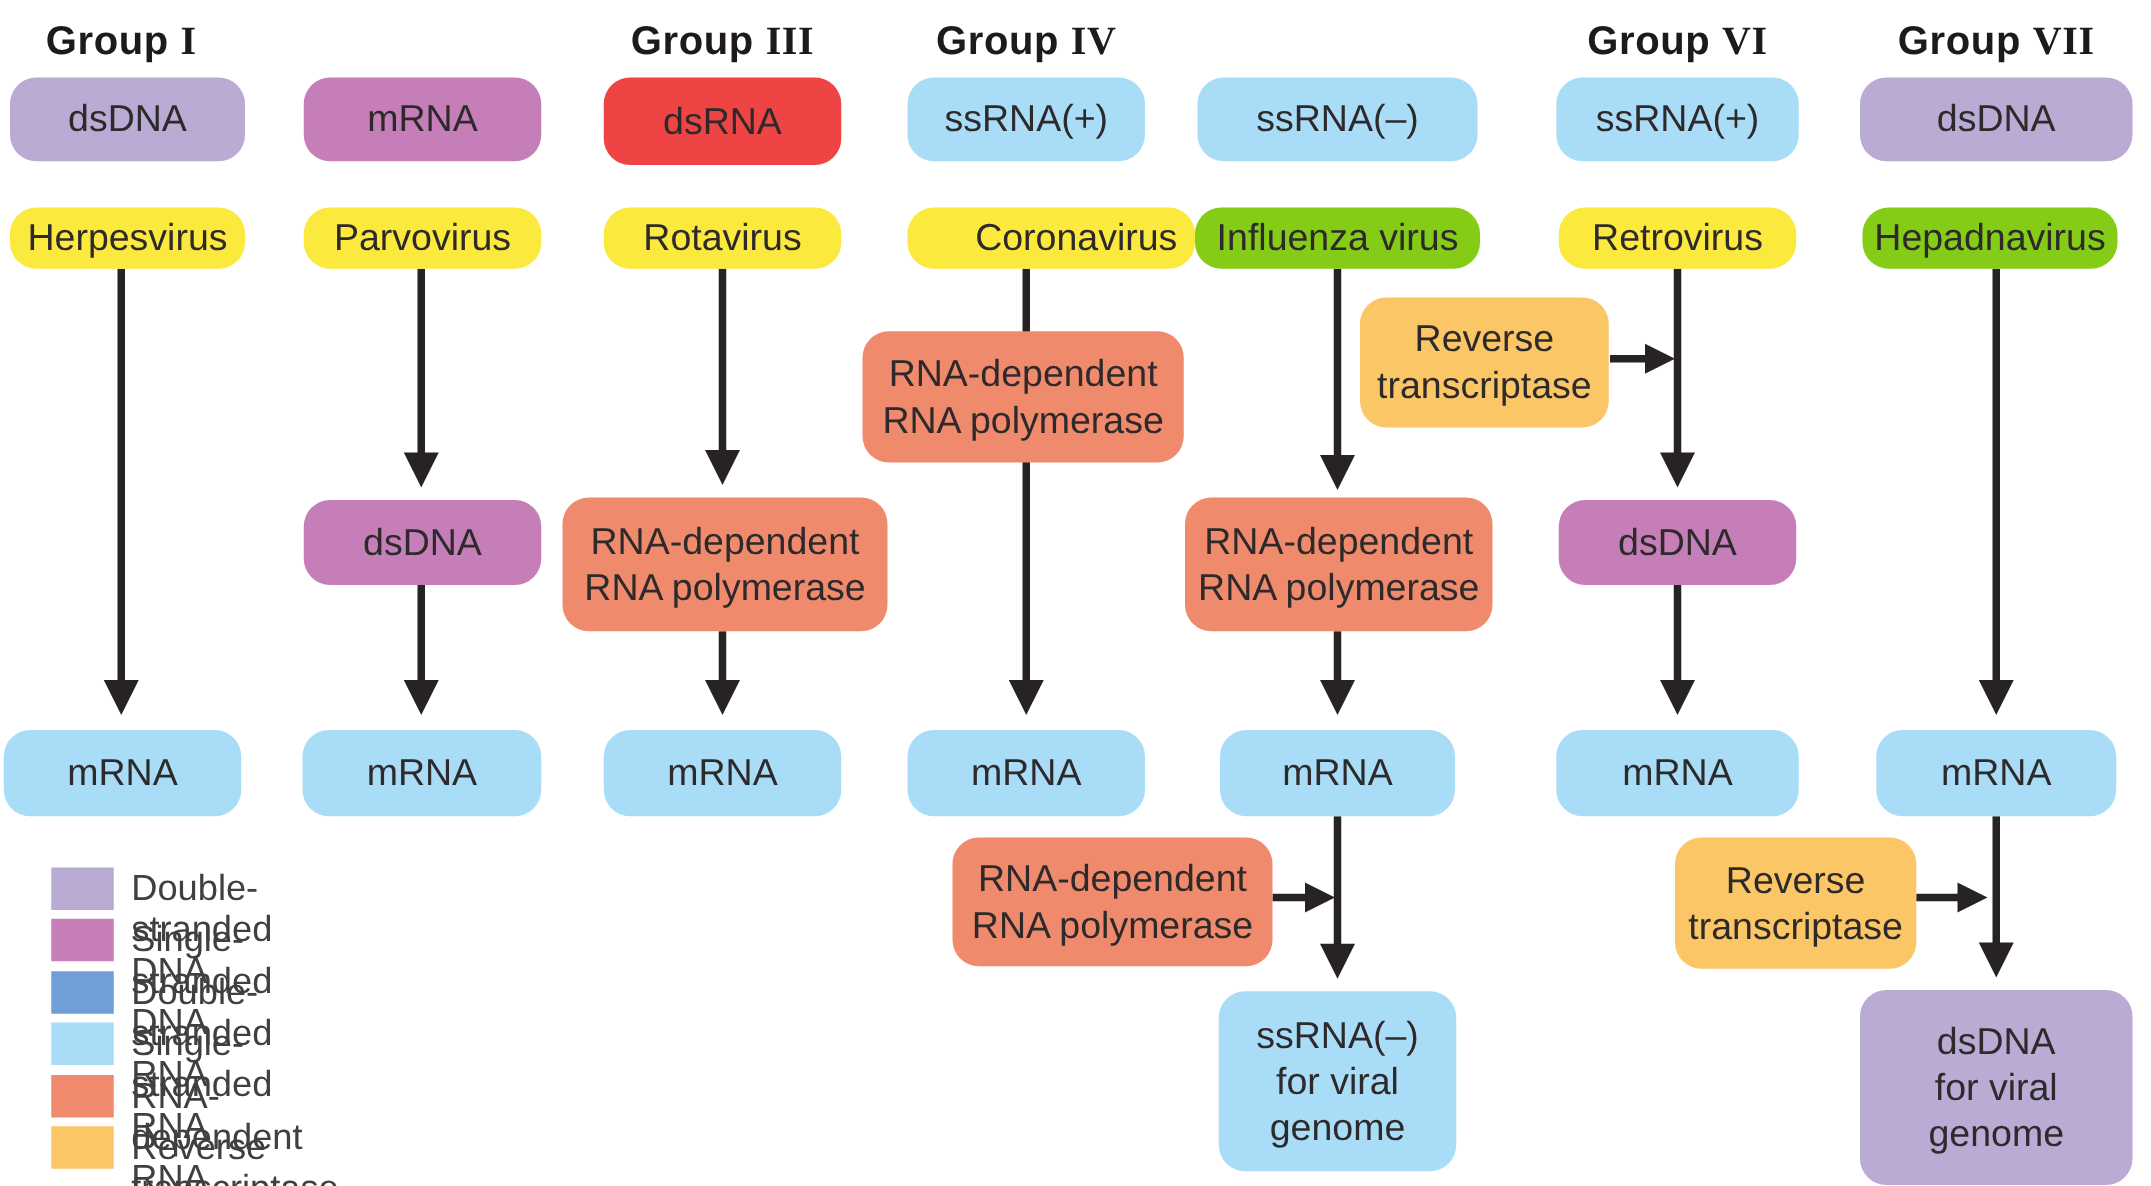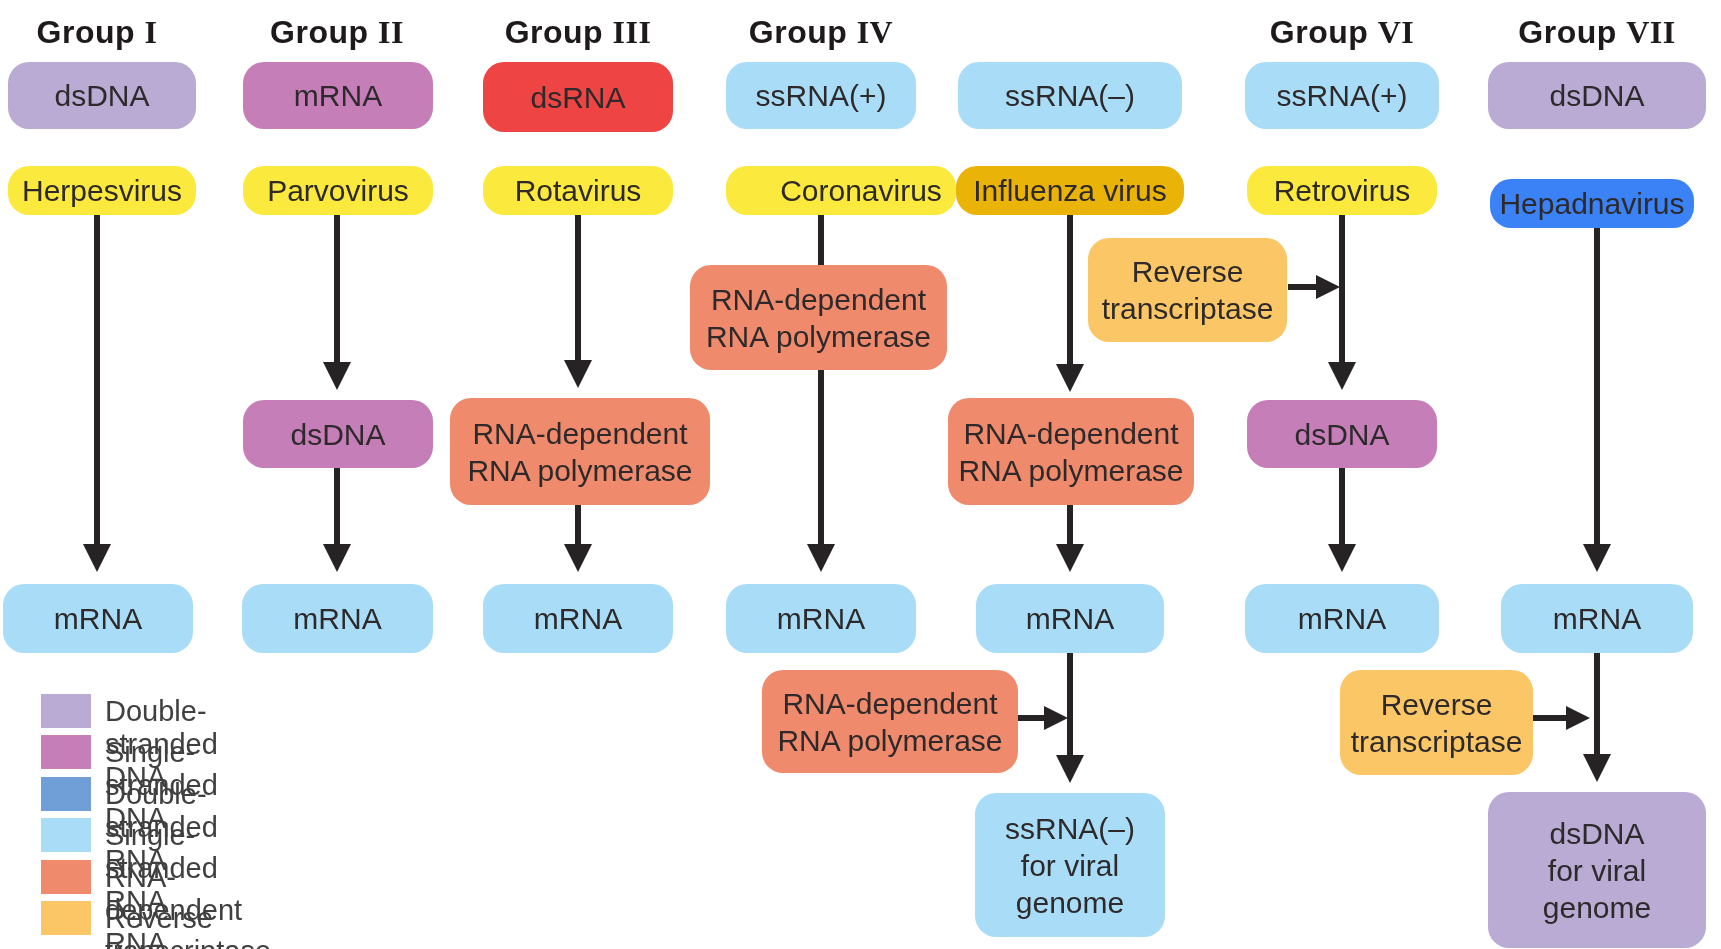--- a/index.html
+++ b/index.html
@@ -27,21 +27,20 @@
 
 <div id="canvas">
 
   <div class="hdr" style="left:-13px;"><span>Group</span> <span class="numeral">I</span></div>
   <div class="box" style="left: 8px; top: 62px; width: 188px; height: 67px; background: rgb(185, 171, 211);">dsDNA</div>
   <div class="box" style="left: 8px; top: 166px; width: 188px; height: 49px; background: rgb(251, 233, 61);">Herpesvirus</div>
   <div class="shaft-v" style="left:94px;top:215px;height:331px;"></div>
   <div class="head-down" style="left:83px;top:544px;"></div>
   <div class="box" style="left: 3px; top: 584px; width: 190px; height: 69px; background: rgb(169, 221, 247);">mRNA</div>
 
-  <div class="hdr" style="left:227px;"><span>Group</span> <span class="numeral">II</span></div>
   <div class="box" style="left: 243px; top: 62px; width: 190px; height: 67px; background: rgb(198, 126, 185);">mRNA</div>
   <div class="box" style="left: 243px; top: 166px; width: 190px; height: 49px; background: rgb(251, 233, 61);">Parvovirus</div>
   <div class="shaft-v" style="left:334px;top:215px;height:149px;"></div>
   <div class="head-down" style="left:323px;top:362px;"></div>
   <div class="box" style="left: 243px; top: 400px; width: 190px; height: 68px; background: rgb(198, 126, 185);">dsDNA</div>
   <div class="shaft-v" style="left:334px;top:468px;height:78px;"></div>
   <div class="head-down" style="left:323px;top:544px;"></div>
   <div class="box" style="left: 242px; top: 584px; width: 191px; height: 69px; background: rgb(169, 221, 247);">mRNA</div>
 
   <div class="hdr" style="left:468px;"><span>Group</span> <span class="numeral">III</span></div>
@@ -58,21 +57,21 @@
   <div class="hdr" style="left:711px;"><span>Group</span> <span class="numeral">IV</span></div>
   <div class="box" style="left: 726px; top: 62px; width: 190px; height: 67px; background: rgb(169, 221, 247);">ssRNA(+)</div>
   <div class="box" style="left: 726px; top: 166px; width: 190px; height: 49px; background: rgb(251, 233, 61); padding-left: 40px;">Coronavirus</div>
   <div class="shaft-v" style="left:818px;top:215px;height:331px;"></div>
   <div class="head-down" style="left:807px;top:544px;"></div>
   <div class="box" style="left: 690px; top: 265px; width: 257px; height: 105px; background: rgb(240, 138, 108);">RNA-dependent
 RNA polymerase</div>
   <div class="box" style="left: 726px; top: 584px; width: 190px; height: 69px; background: rgb(169, 221, 247);">mRNA</div>
 
   <div class="box" style="left: 958px; top: 62px; width: 224px; height: 67px; background: rgb(169, 221, 247);">ssRNA(–)</div>
-  <div class="box" style="left: 956px; top: 166px; width: 228px; height: 49px; background: #eab308;">Influenza virus</div>
+  <div class="box" style="left: 956px; top: 166px; width: 228px; height: 49px; background: #84cc16;">Influenza virus</div>
   <div class="shaft-v" style="left:1067px;top:215px;height:151px;"></div>
   <div class="head-down" style="left:1056px;top:364px;"></div>
   <div class="box" style="left: 948px; top: 398px; width: 246px; height: 107px; background: rgb(240, 138, 108);">RNA-dependent
 RNA polymerase</div>
   <div class="shaft-v" style="left:1067px;top:505px;height:41px;"></div>
   <div class="head-down" style="left:1056px;top:544px;"></div>
   <div class="box" style="left: 976px; top: 584px; width: 188px; height: 69px; background: rgb(169, 221, 247);">mRNA</div>
   <div class="box" style="left: 762px; top: 670px; width: 256px; height: 103px; background: rgb(240, 138, 108);">RNA-dependent
 RNA polymerase</div>
   <div class="shaft-h" style="left:1018px;top:715px;width:28px;"></div>
@@ -92,21 +91,21 @@
   <div class="head-right" style="left:1316px;top:275px;"></div>
   <div class="shaft-v" style="left:1339px;top:215px;height:149px;"></div>
   <div class="head-down" style="left:1328px;top:362px;"></div>
   <div class="box" style="left: 1247px; top: 400px; width: 190px; height: 68px; background: rgb(198, 126, 185);">dsDNA</div>
   <div class="shaft-v" style="left:1339px;top:468px;height:78px;"></div>
   <div class="head-down" style="left:1328px;top:544px;"></div>
   <div class="box" style="left: 1245px; top: 584px; width: 194px; height: 69px; background: rgb(169, 221, 247);">mRNA</div>
 
   <div class="hdr" style="left:1487px;"><span>Group</span> <span class="numeral">VII</span></div>
   <div class="box" style="left: 1488px; top: 62px; width: 218px; height: 67px; background: rgb(185, 171, 211);">dsDNA</div>
-  <div class="box" style="left: 1490px; top: 179px; width: 204px; height: 49px; background: #3b82f6;">Hepadnavirus</div>
+  <div class="box" style="left: 1490px; top: 166px; width: 204px; height: 49px; background: #84cc16;">Hepadnavirus</div>
   <div class="shaft-v" style="left:1594px;top:215px;height:331px;"></div>
   <div class="head-down" style="left:1583px;top:544px;"></div>
   <div class="box" style="left: 1501px; top: 584px; width: 192px; height: 69px; background: rgb(169, 221, 247);">mRNA</div>
   <div class="box" style="left: 1340px; top: 670px; width: 193px; height: 105px; background: rgb(251, 198, 101);">Reverse
 transcriptase</div>
   <div class="shaft-h" style="left:1533px;top:715px;width:35px;"></div>
   <div class="head-right" style="left:1566px;top:706px;"></div>
   <div class="shaft-v" style="left:1594px;top:653px;height:103px;"></div>
   <div class="head-down" style="left:1583px;top:754px;"></div>
   <div class="box" style="left: 1488px; top: 792px; width: 218px; height: 156px; background: rgb(185, 171, 211);">dsDNA

